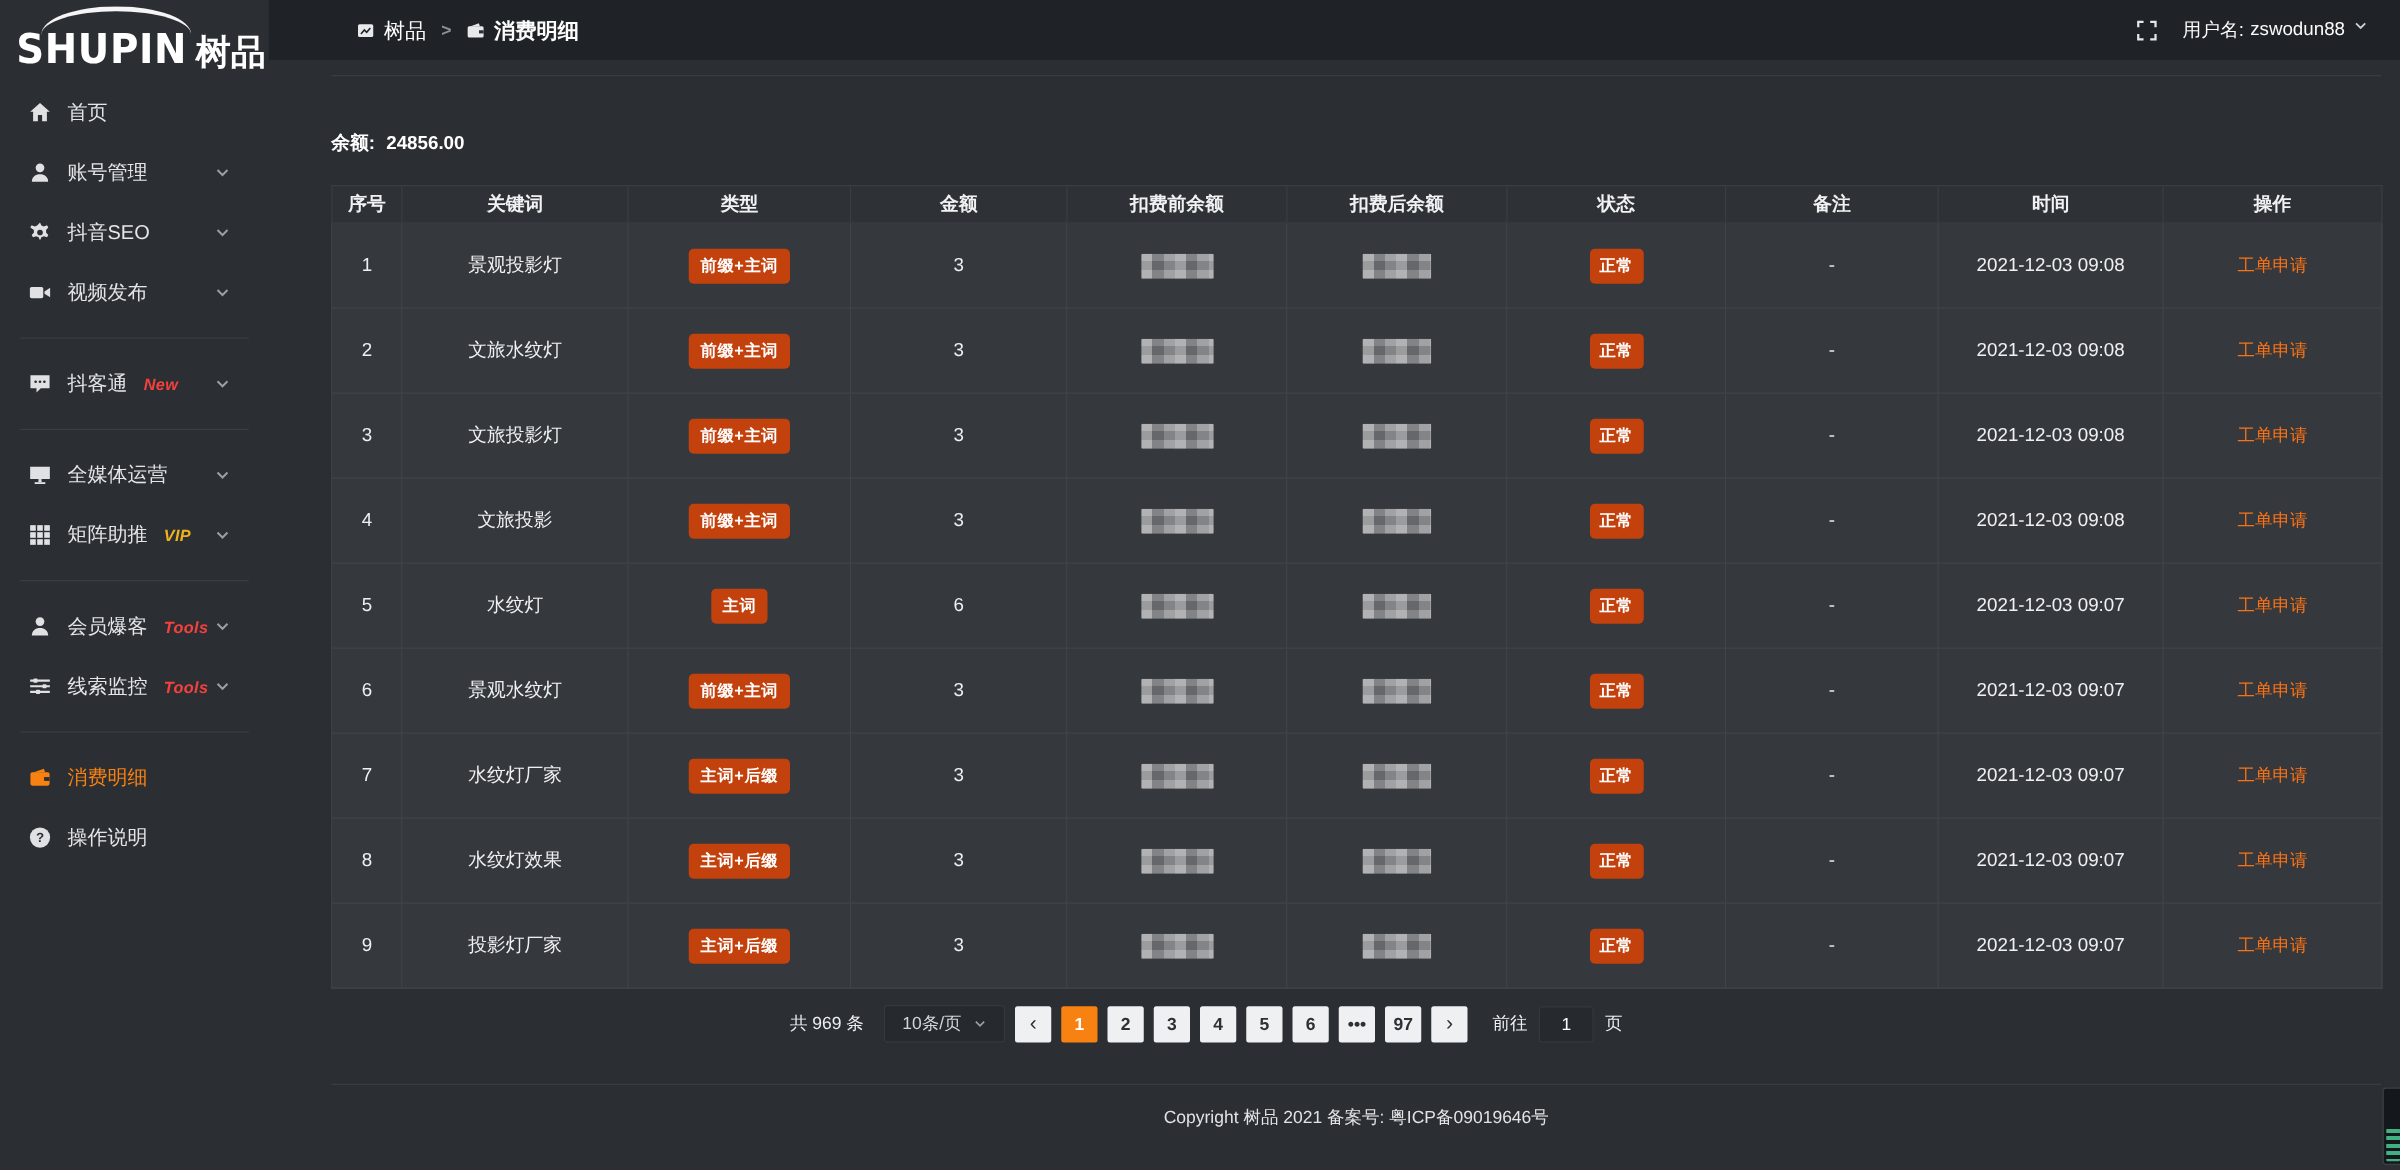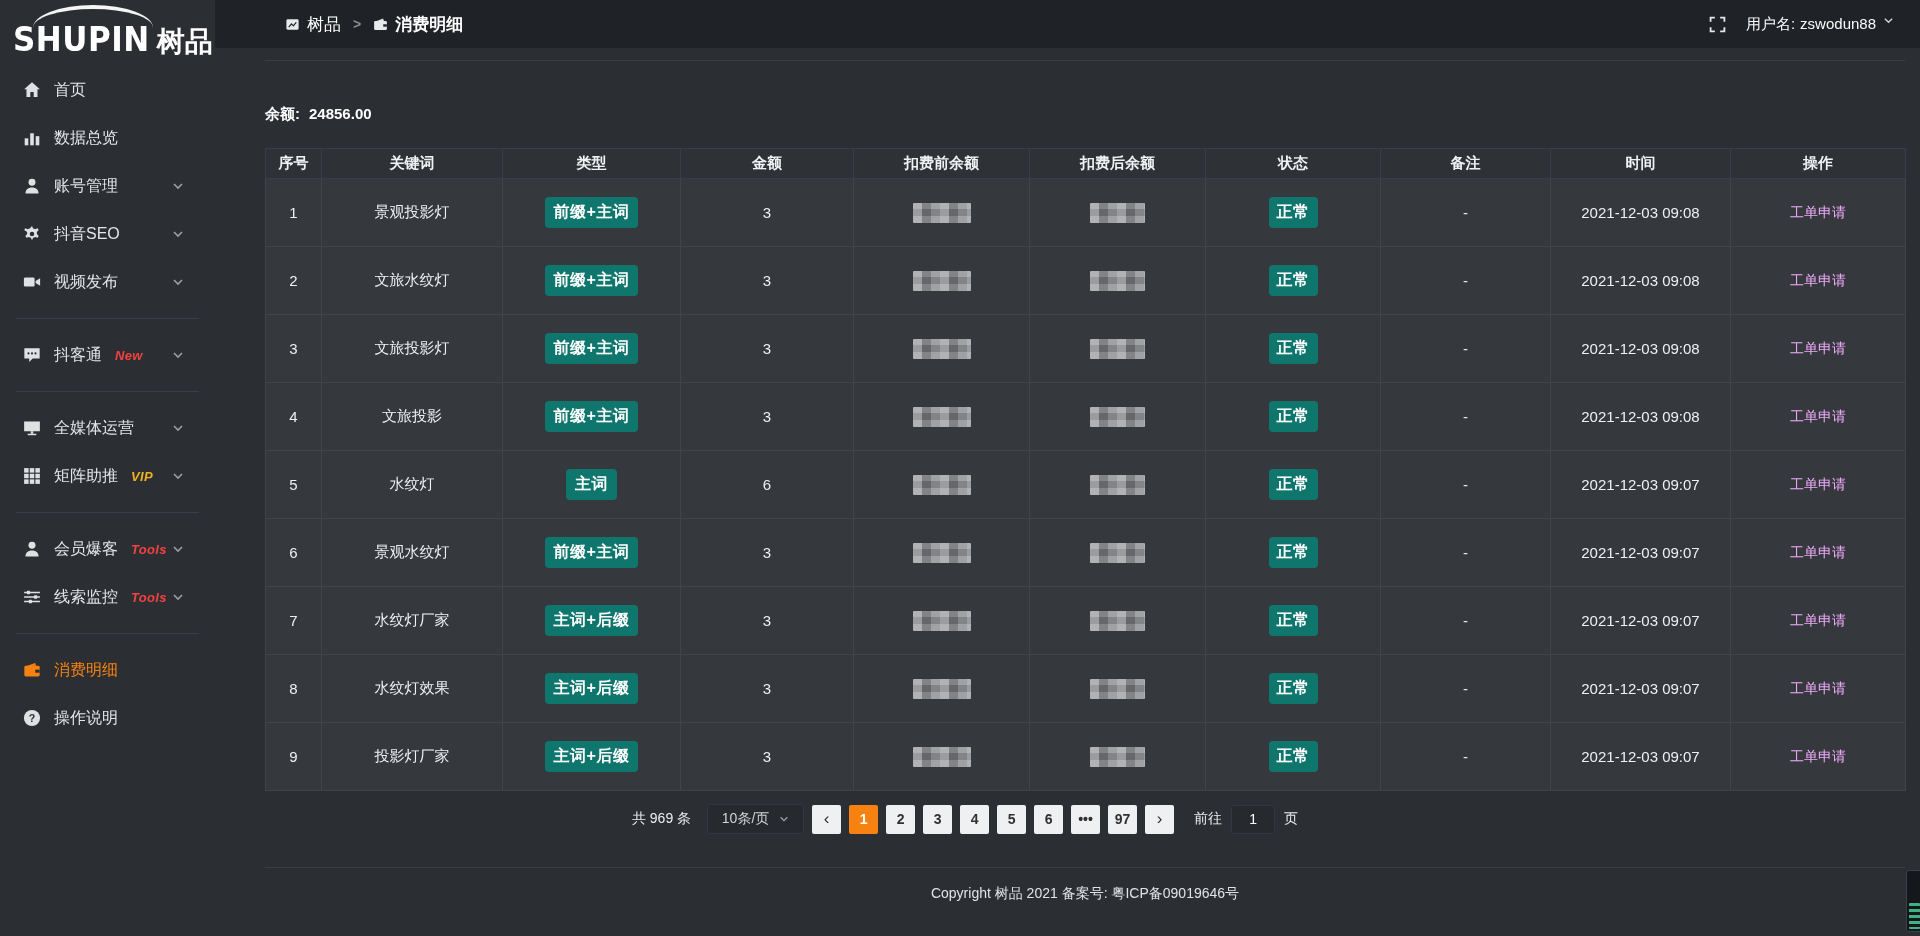--- a/index.html
+++ b/index.html
@@ -50,34 +50,34 @@
   .data-table { width:100%; margin-top:24px; border-collapse:collapse; table-layout:fixed; }
   .data-table th {
     height:30px; background:#2e3136; color:#f0f1f3; font-size:15px; font-weight:bold;
     border:1px solid #3a3e44; text-align:center;
   }
   .data-table td {
     height:68px; background:#35383d; color:#eef0f1; font-size:15px;
     border:1px solid #414449; text-align:center; vertical-align:middle;
   }
   .type-badge, .status-badge {
-    display:inline-block; background:#0f766e; color:#fff; font-weight:bold;
-    font-size:16px; border-radius:4px; padding:5px 9px; letter-spacing:.5px;
+    display:inline-block; background:#c2410c; color:#fff; font-weight:bold;
+    font-size:13px; border-radius:4px; padding:5px 9px; letter-spacing:.5px;
   }
   .status-badge { padding:5px 8px; }
   .blur-blob {
     display:inline-block; width:58px; height:20px; border-radius:1px; vertical-align:middle;
     background-color:#8e8f93;
     background-image:
       repeating-linear-gradient(90deg, rgba(255,255,255,.30) 0 9px, rgba(0,0,0,.14) 9px 18px, rgba(255,255,255,.10) 18px 27px),
       repeating-linear-gradient(0deg, rgba(255,255,255,.16) 0 7px, rgba(0,0,0,.12) 7px 14px);
     filter:blur(.6px); opacity:.92;
   }
   .blur-blob.sm { width:55px; }
-  .action-link { color:#f0abfc; font-size:14px; cursor:pointer; }
+  .action-link { color:#f97316; font-size:14px; cursor:pointer; }
   .remark-text { color:#e6e8ea; }
 
   
   .pagination { display:flex; align-items:center; justify-content:center; gap:8px;
     margin-top:13px; position:relative; left:-120px; font-size:14px; color:#eceef0; flex-shrink:0; }
   .pg-total { margin-right:8px; }
   .page-select { min-width:97px; height:30px; background:#26292e; border:1px solid #34383e; border-radius:3px;
     display:flex; align-items:center; justify-content:center; gap:10px; color:#d3d5d8; cursor:pointer; }
   .page-select .icon { width:10px; height:10px; color:#9aa0a6; }
   .page-btn { min-width:29px; height:29px; padding:0 5px; background:#eff0f1; color:#2e3033;
@@ -111,30 +111,20 @@
       <span class="logo-cn">树品</span>
     </div>
     <nav class="nav" id="nav">
         <div class="nav-item">
           <span class="icon">
             <svg viewBox="0 0 16 16">
               <path d="M8 1.2 15 7.4 12.9 7.4 12.9 14.2 9.5 14.2 9.5 9.7 6.5 9.7 6.5 14.2 3.1 14.2 3.1 7.4 1 7.4 Z"></path>
             </svg>
           </span>
           <span class="nav-label">首页</span>
-        </div>
-        <div class="nav-item">
-          <span class="icon">
-            <svg viewBox="0 0 16 16">
-              <rect x="1.5" y="8.3" width="3.2" height="6.2"></rect>
-              <rect x="6.4" y="3.8" width="3.2" height="10.7"></rect>
-              <rect x="11.3" y="6.4" width="3.2" height="8.1"></rect>
-            </svg>
-          </span>
-          <span class="nav-label">数据总览</span>
         </div>
         <div class="nav-item">
           <span class="icon">
             <svg viewBox="0 0 16 16">
               <circle cx="8" cy="4.7" r="3.1"></circle>
               <path d="M2.2 14.6c0-3.5 2.6-5.3 5.8-5.3s5.8 1.8 5.8 5.3z"></path>
             </svg>
           </span>
           <span class="nav-label">账号管理</span>
           <span class="icon chev">

